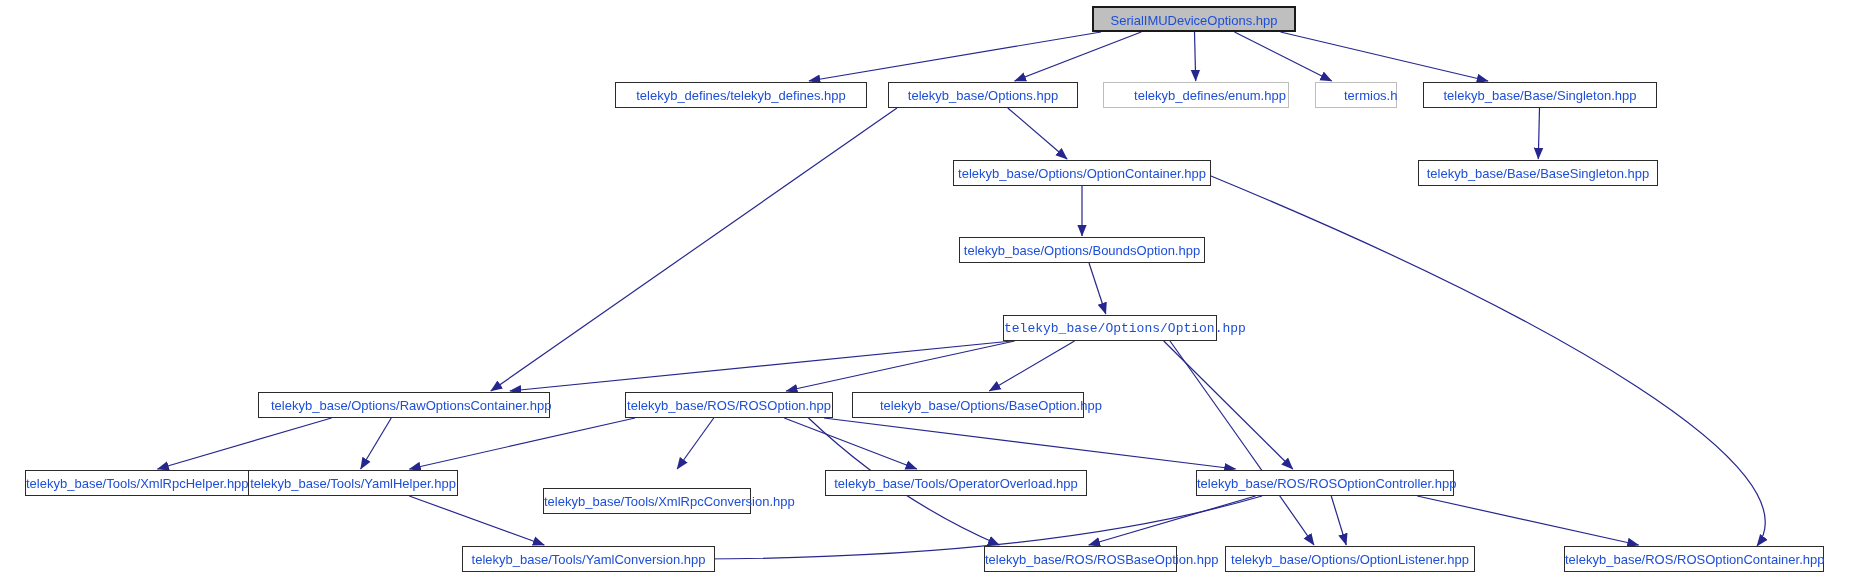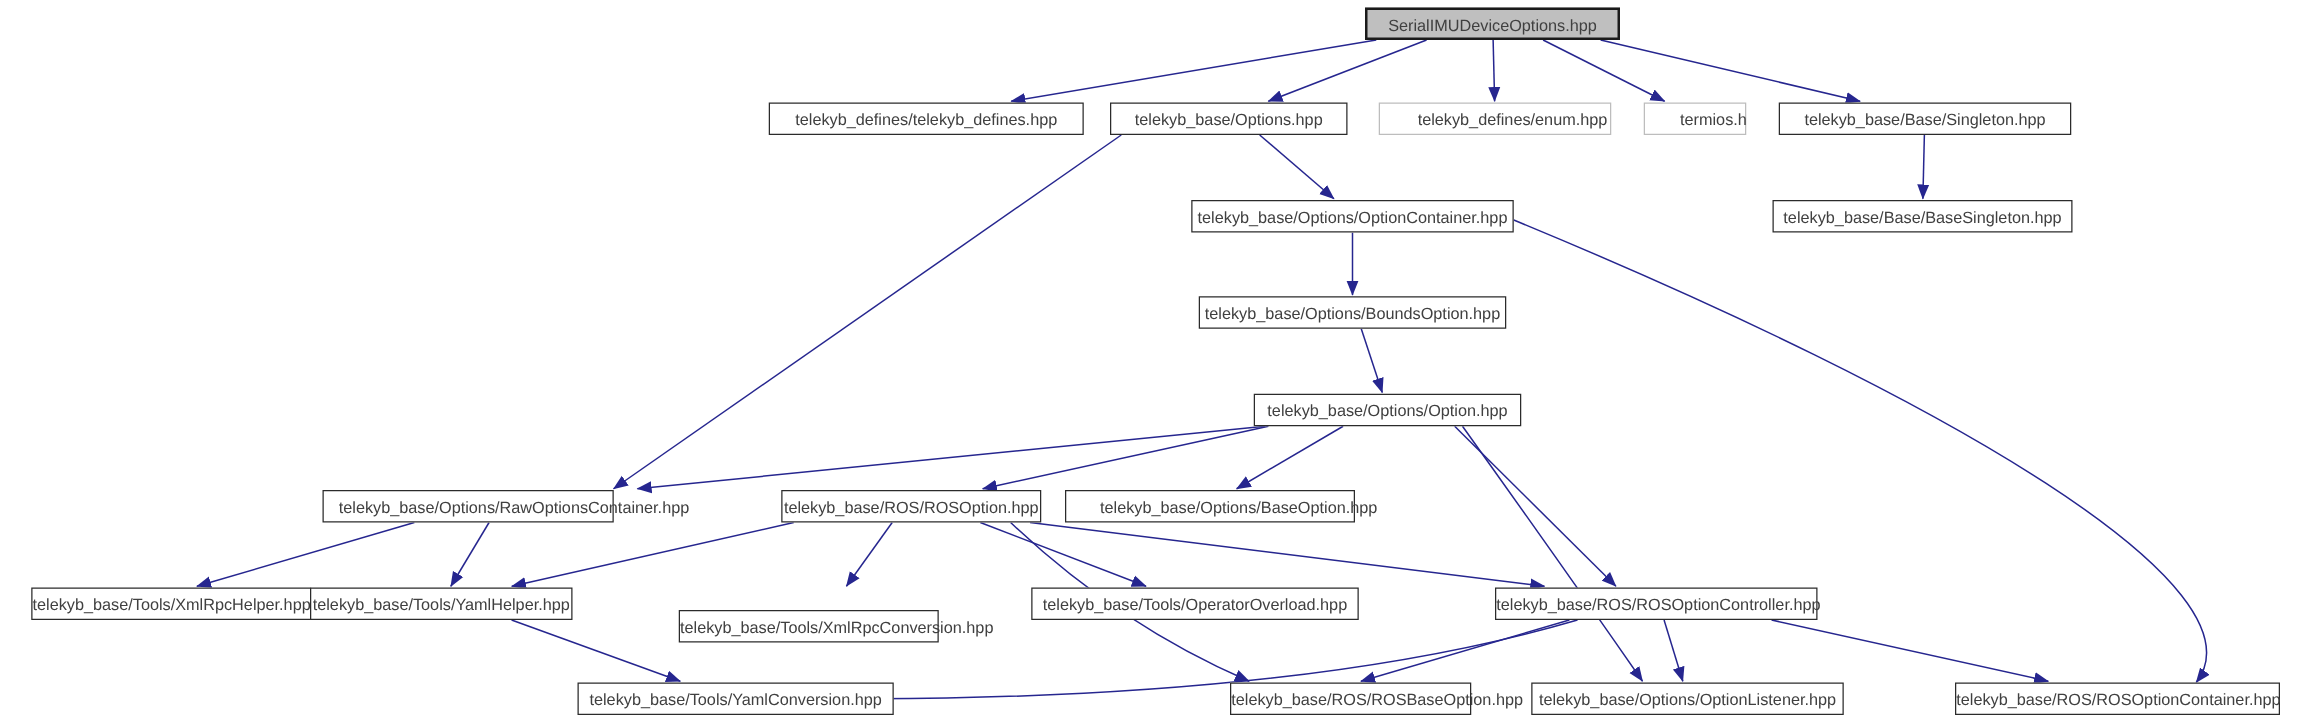--- a/index.html
+++ b/index.html
@@ -10,21 +10,21 @@
     font-family:"Liberation Sans","DejaVu Sans",sans-serif;
     overflow:hidden;
   }
   #edges{position:absolute;left:0;top:0;}
   .node{
     position:absolute;
     height:26px;
     line-height:26px;
     text-align:center;
     font-size:13px;
-    color:#404040;
+    color:#1d4ed8;
     background:#ffffff;
     border:1px solid #2b2b2b;
     box-sizing:border-box;
     white-space:nowrap;
     cursor:pointer;
   }
   .node.root{
     background:#bfbfbf;
     border:2px solid #1a1a1a;
     cursor:default;
@@ -77,22 +77,22 @@
   <div id="nodes">
       <div class="node root" style="left: 1092px; top: 6px; width: 204px;">SerialIMUDeviceOptions.hpp</div>
       <div class="node" style="left: 615px; top: 82px; width: 252px;">telekyb_defines/telekyb_defines.hpp</div>
       <div class="node" style="left: 888px; top: 82px; width: 190px;">telekyb_base/Options.hpp</div>
       <div class="node external" style="left: 1103px; top: 82px; width: 186px;">telekyb_defines/enum.hpp</div>
       <div class="node external" style="left: 1315px; top: 82px; width: 82px;">termios.h</div>
       <div class="node" style="left: 1423px; top: 82px; width: 234px;">telekyb_base/Base/Singleton.hpp</div>
       <div class="node" style="left: 953px; top: 160px; width: 258px;">telekyb_base/Options/OptionContainer.hpp</div>
       <div class="node" style="left: 1418px; top: 160px; width: 240px;">telekyb_base/Base/BaseSingleton.hpp</div>
       <div class="node" style="left: 959px; top: 237px; width: 246px;">telekyb_base/Options/BoundsOption.hpp</div>
-      <div class="node" style="left: 1003px; top: 315px; width: 214px;">telekyb_base/Options/Option.hpp</div>
-      <div class="node" style="left: 258px; top: 392px; width: 233px; padding-left: 12px;">telekyb_base/Options/RawOptionsContainer.hpp</div>
+      <div class="node" style="left: 1003px; top: 315px; width: 214px; font-family: Liberation Mono, monospace;">telekyb_base/Options/Option.hpp</div>
+      <div class="node" style="left: 258px; top: 392px; width: 292px; padding-left: 12px;">telekyb_base/Options/RawOptionsContainer.hpp</div>
       <div class="node" style="left: 625px; top: 392px; width: 208px;">telekyb_base/ROS/ROSOption.hpp</div>
       <div class="node" style="left: 852px; top: 392px; width: 232px; padding-left: 27px;">telekyb_base/Options/BaseOption.hpp</div>
       <div class="node" style="left: 2px; top: 470px; width: 224px; margin-left: 23px;">telekyb_base/Tools/XmlRpcHelper.hpp</div>
       <div class="node" style="left: 248px; top: 470px; width: 210px;">telekyb_base/Tools/YamlHelper.hpp</div>
       <div class="node" style="left: 543px; top: 488px; width: 208px;">telekyb_base/Tools/XmlRpcConversion.hpp</div>
       <div class="node" style="left: 825px; top: 470px; width: 262px;">telekyb_base/Tools/OperatorOverload.hpp</div>
       <div class="node" style="left: 1196px; top: 470px; width: 258px;">telekyb_base/ROS/ROSOptionController.hpp</div>
       <div class="node" style="left: 462px; top: 546px; width: 253px;">telekyb_base/Tools/YamlConversion.hpp</div>
       <div class="node" style="left: 984px; top: 546px; width: 193px;">telekyb_base/ROS/ROSBaseOption.hpp</div>
       <div class="node" style="left: 1225px; top: 546px; width: 250px;">telekyb_base/Options/OptionListener.hpp</div>

